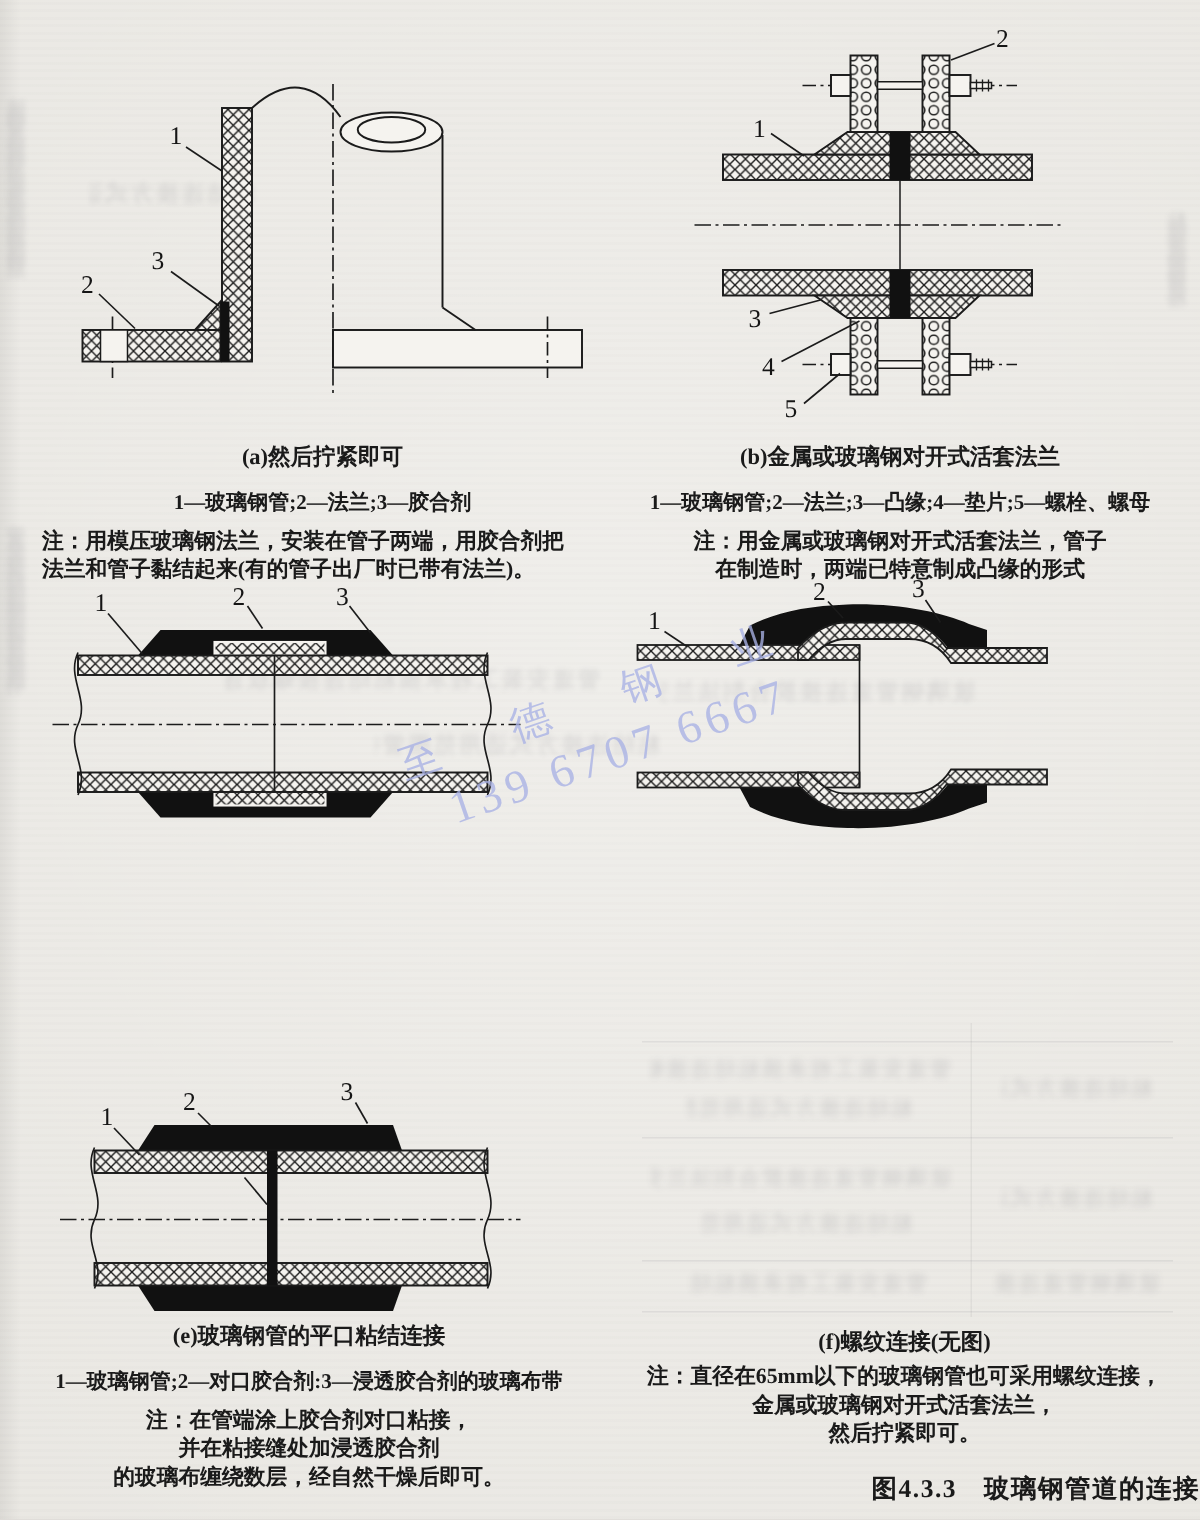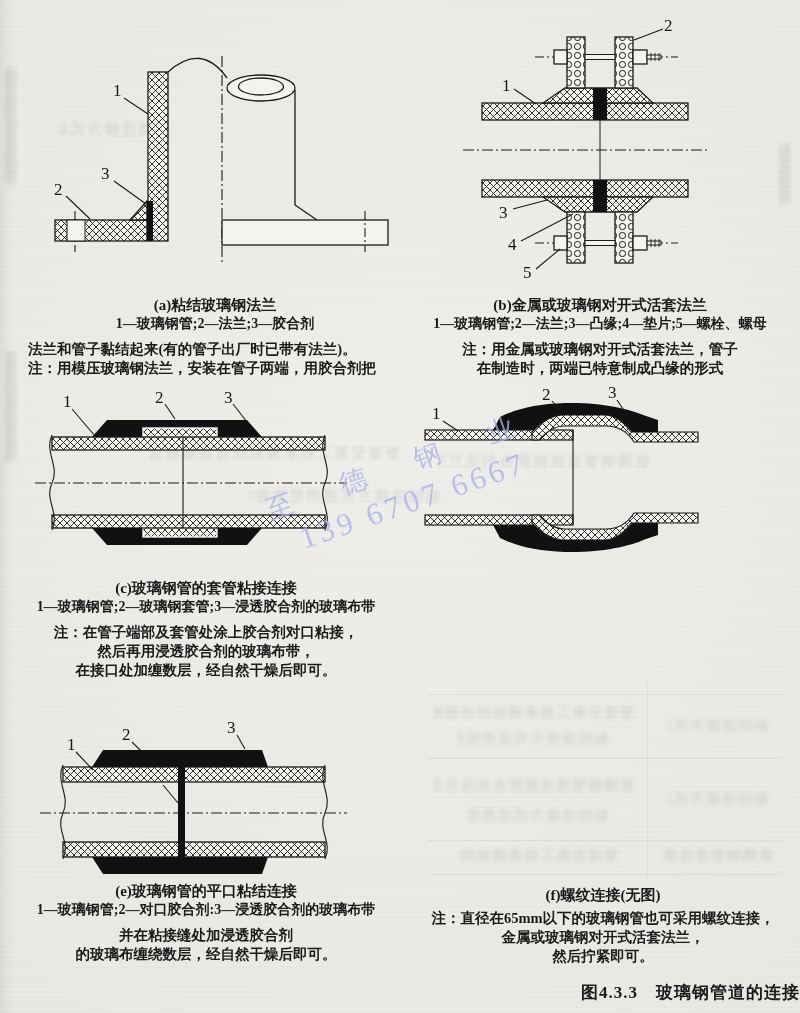--- a/index.html
+++ b/index.html
@@ -8,21 +8,21 @@
     font-family:"Liberation Serif","DejaVu Serif",serif;color:#1a1a1a;
     background:
       linear-gradient(90deg, rgba(0,0,0,.06), rgba(0,0,0,0) 14px),
       radial-gradient(130% 120% at 50% 42%, rgba(255,255,255,.30), rgba(0,0,0,0) 70%),
       repeating-linear-gradient(0deg, rgba(0,0,0,.013) 0 2px, rgba(0,0,0,0) 2px 5px),
       #e9e7e2;
   }
   .fig-svg{position:absolute;}
   .cap{position:absolute;text-align:center;font-weight:700;line-height:18px;}
   .cap .t{font-size:15px;}
-  .cap .lg{font-size:14px;margin-top:1px;}
+  .cap .lg{font-size:14px;margin-top:13px;}
   .cap .nt{font-size:14.5px;line-height:19px;margin-top:7px;}
   .cap .nt div{margin:0;}
   .cap.left-notes .nt{text-align:left;}
   .fig-title{position:absolute;left:0;top:981px;width:800px;text-align:right;
     font-size:17px;font-weight:700;letter-spacing:1px;}
   .watermark{
     position:absolute;left:252px;top:446px;width:310px;text-align:center;
     transform:rotate(-19deg);opacity:.78;pointer-events:none;
     font-family:"Liberation Serif","DejaVu Serif",serif;
   }
@@ -231,52 +231,44 @@
       <path d="M107 27 L116 36" stroke-width="1.1"></path>
       <path d="M138 70 L153 88" stroke-width="1.1"></path>
       <path d="M212 20 L220 34" stroke-width="1.1"></path>
     </g>
     <text class="num" x="42" y="35">1</text>
     <text class="num" x="97" y="25">2</text>
     <text class="num" x="202" y="18">3</text>
   </svg>
 
   <div class="cap left-notes" style="left:28px;top:296px;width:374px;">
-    <div class="t">(a)粘结玻璃钢法兰</div>
+    <div class="t">(a)然后拧紧即可</div>
     <div class="lg">1—玻璃钢管;2—法兰;3—胶合剂</div>
     <div class="nt">
+      <div>注：用模压玻璃钢法兰，安装在管子两端，用胶合剂把</div>
       <div>法兰和管子黏结起来(有的管子出厂时已带有法兰)。</div>
-      <div>注：用模压玻璃钢法兰，安装在管子两端，用胶合剂把</div>
     </div>
   </div>
 
   <div class="cap" style="left:410px;top:296px;width:380px;">
     <div class="t">(b)金属或玻璃钢对开式活套法兰</div>
     <div class="lg">1—玻璃钢管;2—法兰;3—凸缘;4—垫片;5—螺栓、螺母</div>
     <div class="nt">
       <div>注：用金属或玻璃钢对开式活套法兰，管子</div>
       <div>在制造时，两端已特意制成凸缘的形式</div>
     </div>
   </div>
 
-  <div class="cap" style="left:18px;top:579px;width:376px;">
-    <div class="t">(c)玻璃钢管的套管粘接连接</div>
-    <div class="lg">1—玻璃钢管;2—玻璃钢套管;3—浸透胶合剂的玻璃布带</div>
-    <div class="nt">
-      <div>注：在管子端部及套管处涂上胶合剂对口粘接，</div>
-      <div>然后再用浸透胶合剂的玻璃布带，</div>
-      <div>在接口处加缠数层，经自然干燥后即可。</div>
-    </div>
-  </div>
 
 
   <div class="cap" style="left:18px;top:882px;width:376px;">
     <div class="t">(e)玻璃钢管的平口粘结连接</div>
     <div class="lg">1—玻璃钢管;2—对口胶合剂:3—浸透胶合剂的玻璃布带</div>
     <div class="nt">
+      <div>注：在管端涂上胶合剂对口粘接，</div>
       <div>并在粘接缝处加浸透胶合剂</div>
       <div>的玻璃布缠绕数层，经自然干燥后即可。</div>
     </div>
   </div>
 
   <div class="cap" style="left:414px;top:886px;width:378px;">
     <div class="t">(f)螺纹连接(无图)</div>
     <div class="nt" style="margin-top:5px;">
       <div>注：直径在65mm以下的玻璃钢管也可采用螺纹连接，</div>
       <div>金属或玻璃钢对开式活套法兰，</div>

